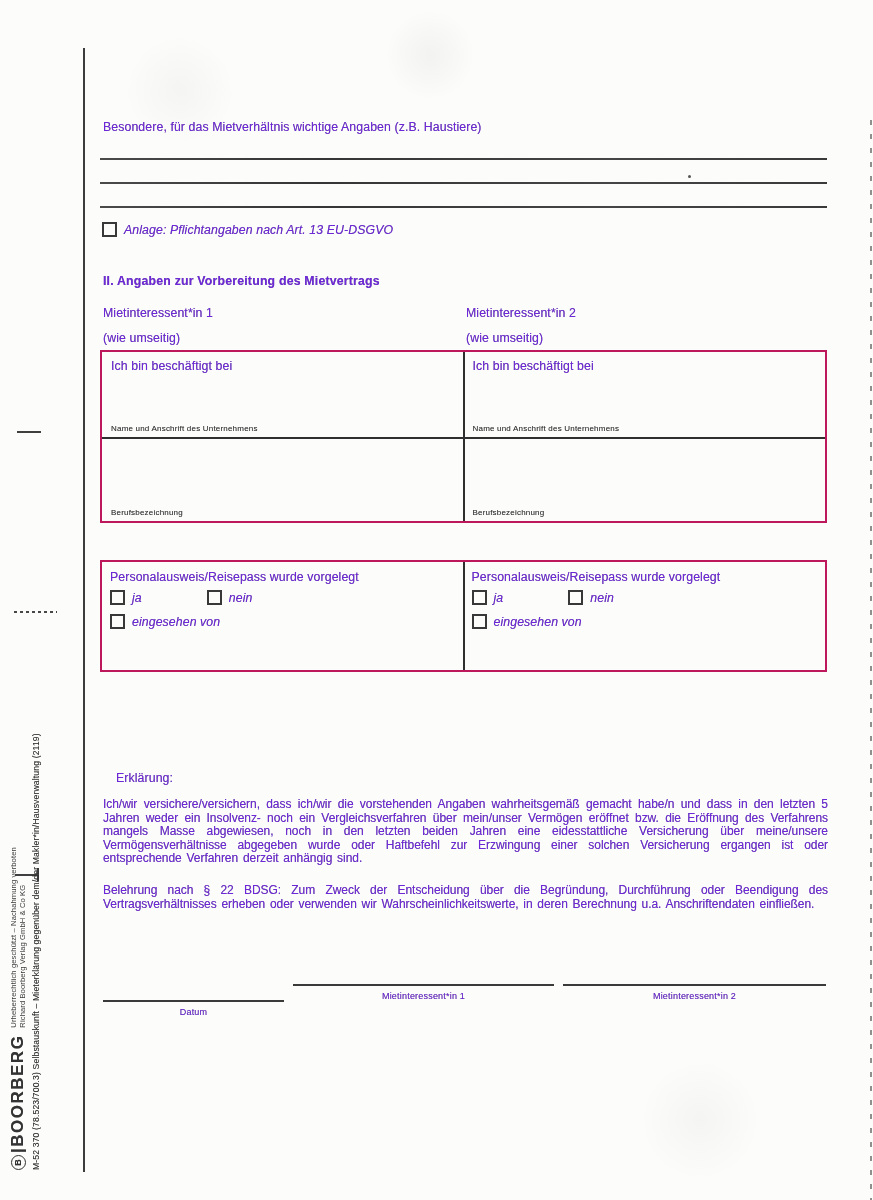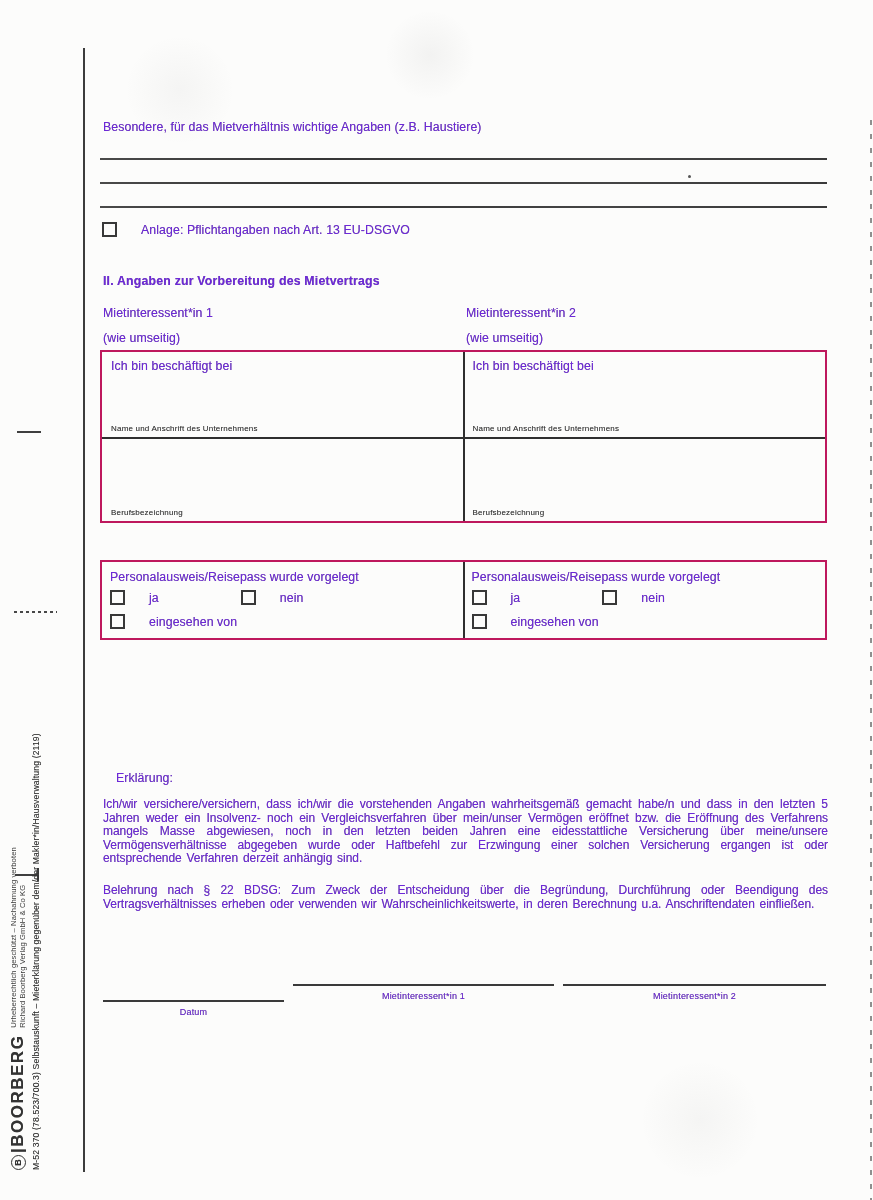--- a/index.html
+++ b/index.html
@@ -15,21 +15,21 @@
   }
   .abs{position:absolute;}
   .ink{color:#6d28d9;text-shadow:0 0 .5px rgba(47,47,47,.55);}
   .lbl{font-size:12.3px;letter-spacing:.1px;}
   .small-cap{font-size:8px;letter-spacing:.2px;color:#3a3a3a;text-shadow:0 0 .4px rgba(58,58,58,.5);}
   .rule{height:2px;background:linear-gradient(90deg,#4a4a4a,#353535 30%,#454545 70%,#3a3a3a);}
   .checkbox{
     display:inline-block;width:13px;height:13px;border:2px solid #383838;
     background:transparent;flex:0 0 auto;box-sizing:border-box;
   }
-  .cbrow{display:flex;align-items:center;gap:24px;}
+  .cbrow{display:flex;align-items:center;gap:7px;font-style:italic;}
   
   .formtable{border:2px solid #be185d;box-sizing:border-box;}
   .vdivider{position:absolute;top:0;bottom:0;left:50%;width:2px;background:#2f2f2f;margin-left:-1px;}
   .hdivider{position:absolute;left:0;right:0;height:2px;background:#2f2f2f;}
   .cell{position:absolute;box-sizing:border-box;}
   
   .sig{position:absolute;top:984px;border-top:2px solid #3a3a3a;text-align:center;
        font-size:9px;padding-top:5px;letter-spacing:.2px;}
   
   .para{width:725px;font-size:12px;line-height:13.6px;text-align:justify;
@@ -97,21 +97,21 @@
   </div>
 
   <div class="cell" style="left:0;top:87px;width:50%;height:82px;">
     <div class="small-cap" style="position:absolute;left:9px;bottom:4px;">Berufsbezeichnung</div>
   </div>
   <div class="cell" style="left:50%;top:87px;width:50%;height:82px;">
     <div class="small-cap" style="position:absolute;left:9px;bottom:4px;">Berufsbezeichnung</div>
   </div>
 </div>
 
-<div class="abs formtable" style="left:100px;top:560px;width:727px;height:80px;">
+<div class="abs formtable" style="left:100px;top:560px;width:727px;height:112px;">
   <div class="vdivider"></div>
 
   <div class="cell" style="left:0;top:0;width:50%;height:100%;padding:8px 8px;">
     <div class="lbl ink">Personalausweis/Reisepass wurde vorgelegt</div>
     <div class="cbrow" style="margin-top:6px;">
       <span class="checkbox" style="width:15px;height:15px;"></span>
       <span class="lbl ink">ja</span>
       <span class="checkbox" style="width:15px;height:15px;margin-left:58px;"></span>
       <span class="lbl ink">nein</span>
     </div>

